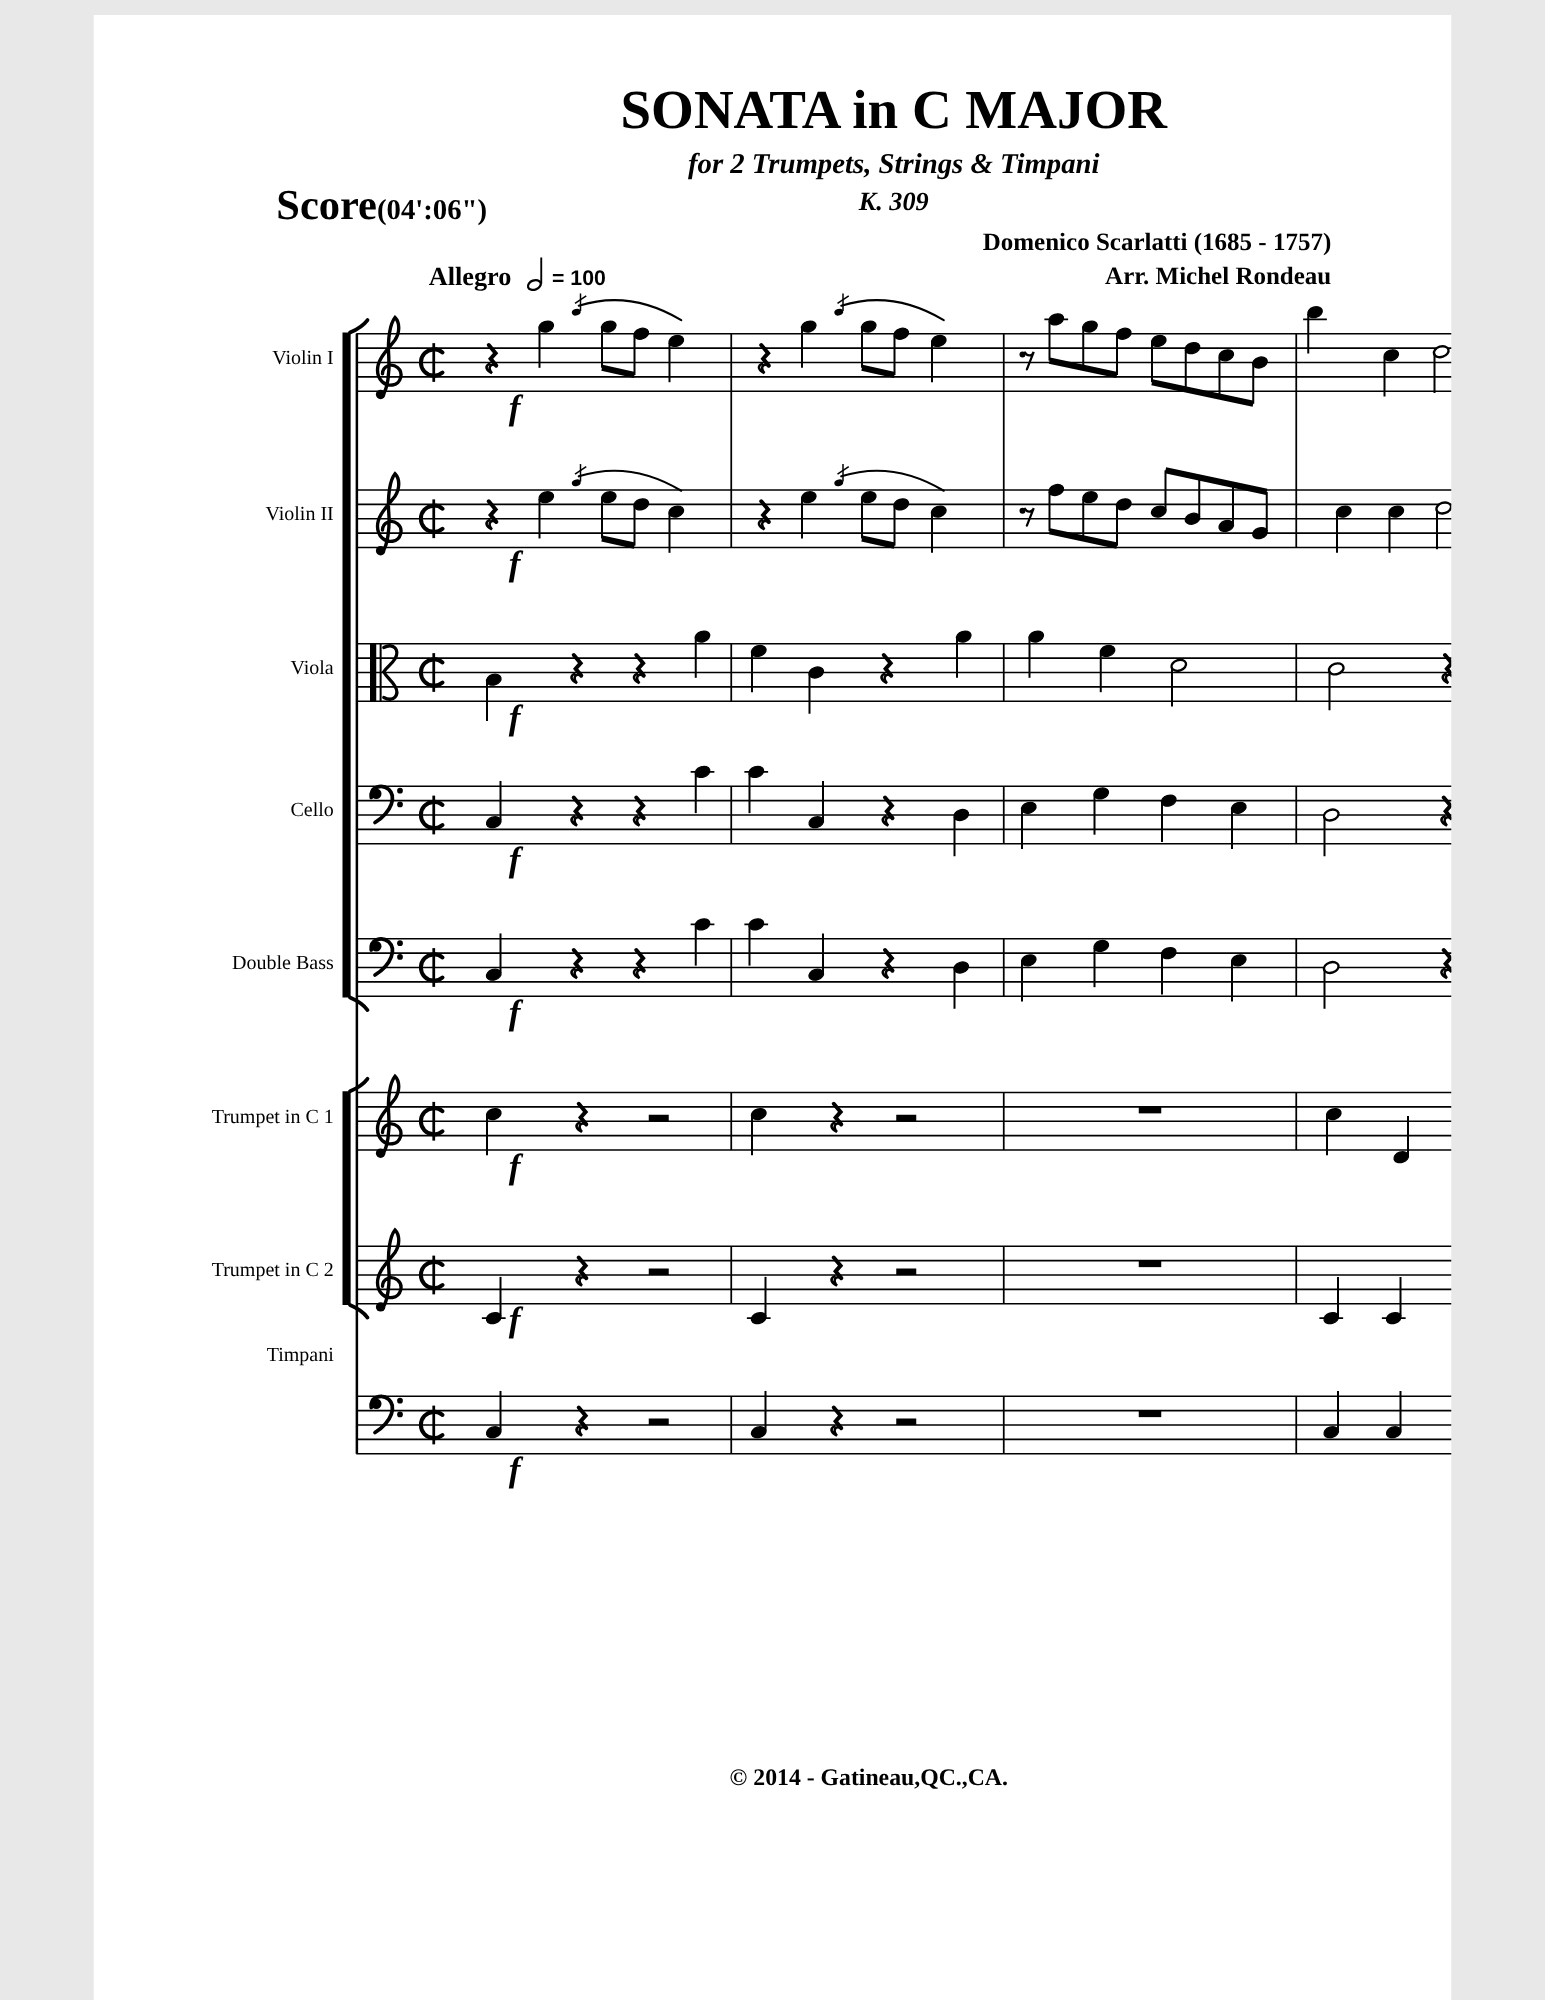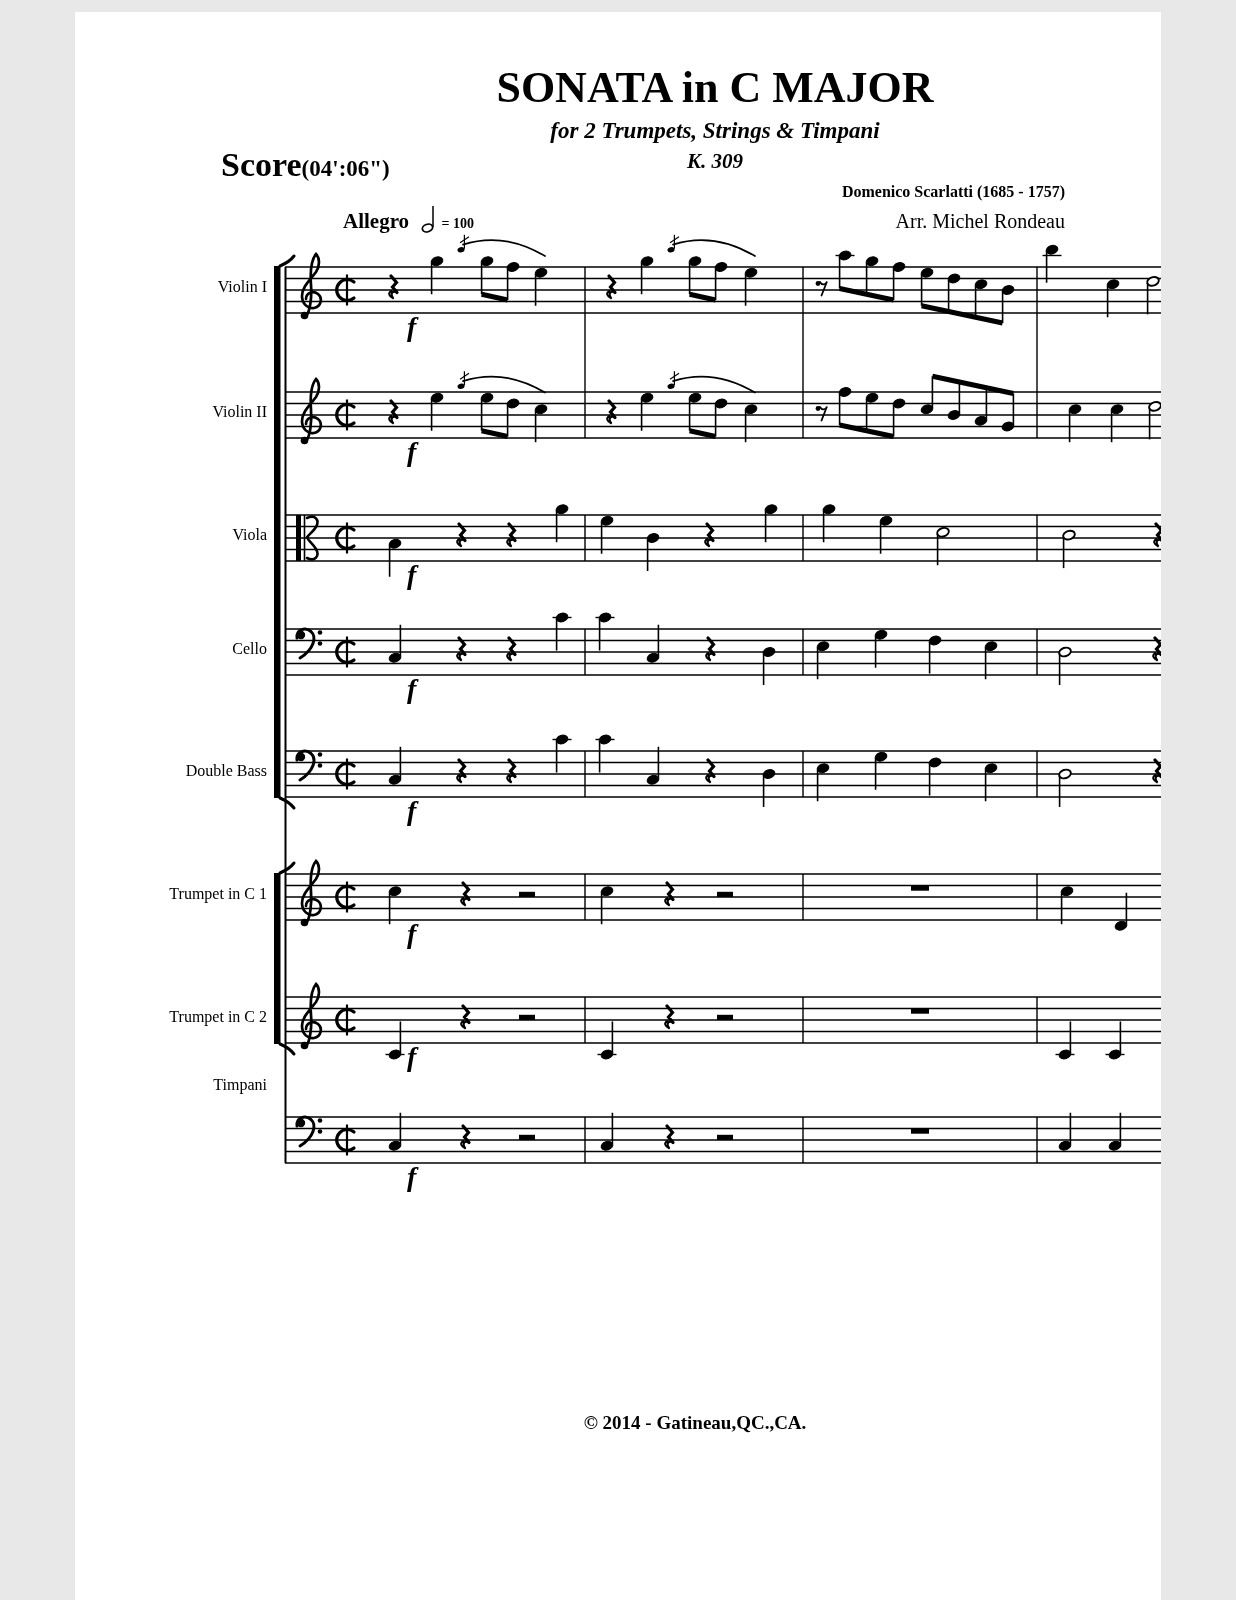--- a/index.html
+++ b/index.html
@@ -5,26 +5,26 @@
   html,body{margin:0;padding:0;background:#e8e8e8;}
   .page{position:relative;width:1086px;height:1600px;background:#ffffff;
         font-family:"Liberation Serif",serif;color:#000;overflow:hidden;margin:12px auto;}
   .page *{position:absolute;}
   #notation{left:0;top:0;}
   .title{left:0;top:50px;width:1280px;text-align:center;font-size:44px;font-weight:bold;letter-spacing:0px;}
   .subtitle{left:0;top:106px;width:1280px;text-align:center;font-size:23px;font-weight:bold;font-style:italic;}
   .catalog{left:0;top:137px;width:1280px;text-align:center;font-size:21px;font-weight:bold;font-style:italic;}
   .scorelabel{left:146px;top:134px;font-size:34px;font-weight:bold;white-space:nowrap;}
   .scorelabel .dur{position:static;font-size:23px;}
-  .composer{right:96px;top:171px;font-size:16px;font-weight:bold;white-space:nowrap;}
-  .arranger{right:96px;top:198px;font-size:20px;font-weight:normal;white-space:nowrap;}
+  .composer{right:96px;top:171px;font-size:20px;font-weight:bold;white-space:nowrap;}
+  .arranger{right:96px;top:198px;font-size:20px;font-weight:bold;white-space:nowrap;}
   .tempo{left:268px;top:192px;font-size:21px;font-weight:bold;white-space:nowrap;}
   .tempo .tword{position:static;}
   .tempo svg{position:static;vertical-align:-6px;margin-left:6px;}
-  .tempo .tval{position:static;font-weight:bold;font-size:14px;font-family:Liberation Serif, serif;}
+  .tempo .tval{position:static;font-weight:bold;font-size:17px;font-family:Liberation Sans, sans-serif;}
   .ilabel{left:40px;width:152px;text-align:right;font-size:16px;white-space:nowrap;}
   .dyn{left:332px;font-size:28px;font-weight:bold;font-style:italic;font-family:"Liberation Serif",serif;}
   .trill{font-size:20px;font-weight:normal;font-style:italic;}
   .copyright{left:0;top:1400px;width:1240px;text-align:center;font-size:19px;font-weight:bold;}
 </style>
 </head>
 <body>
 
 <div class="page">
   <svg id="notation" width="1236" height="1600" viewBox="0 0 1236 1600">

